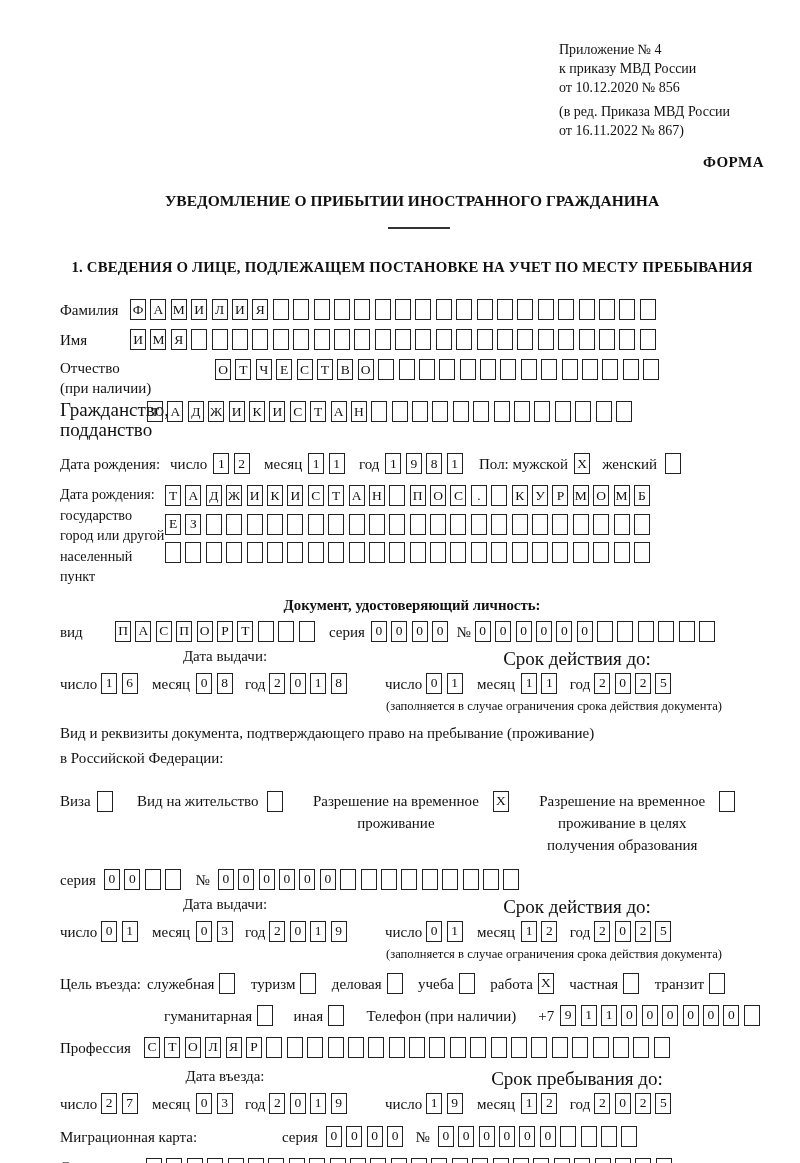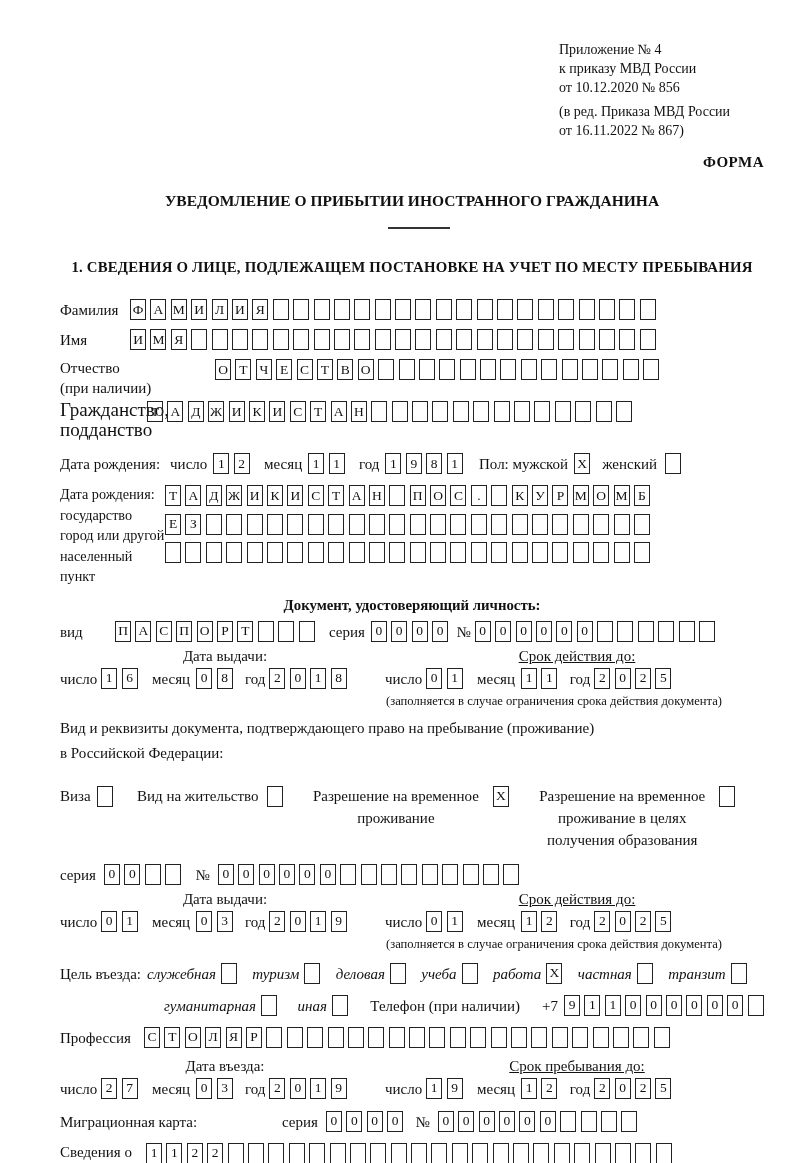--- a/index.html
+++ b/index.html
@@ -34,34 +34,34 @@
   .w70 { width:70px; } .w155 { width:155px; } .w87 { width:87px; } .w55 { width:55px; }
 
   .mr4 { margin-right:4px; } .mr6 { margin-right:6px; } .mr8 { margin-right:8px; }
   .mr10 { margin-right:10px; } .mr12 { margin-right:12px; }
   .sp20 { width:20px; flex:none; } .sp34 { width:34px; flex:none; }
 
   .doc-head { text-align:center; font-weight:bold; font-size:14.8px; margin-top:10px; }
 
   .date-heads { display:flex; margin-top:4px; }
   .date-heads .lh { width:330px; text-align:center; font-size:15px; }
-  .date-heads .rh { flex:1; text-align:center; font-size:15px;text-decoration:underline; }
+  .date-heads .rh { flex:1; text-align:center; font-size:19px; }
   .note-r { width:420px; margin-left:auto; text-align:center; font-size:12.6px; margin-top:3px; }
 
   .plain { font-size:15px; line-height:23px; margin-top:8px; }
 
   .permits { display:flex; align-items:flex-start; margin-top:20px; }
   .permit { display:flex; align-items:flex-start; flex:none; }
   .permit .txt { font-size:15px; line-height:22px; }
   .permit .txt.c { text-align:center; }
   .wt175 { width:178px; }
 
   .purpose-row2 { margin-left:104px; margin-top:8px; }
   .cbp { display:inline-flex; align-items:flex-start; margin-right:11px; }
-  .cbp .lbl { margin-right:5px;font-style:italic; }
+  .cbp .lbl { margin-right:5px; }
 
   .mblock { display:flex; margin-top:8px; }
   .mlabel { width:105px; flex:none; font-size:14.6px; line-height:21px; }
   .mrows .cells { display:flex; margin-bottom:6.5px; }
 
   .rep { display:flex; margin-top:8px; }
   .rep-label { width:86px; flex:none; font-size:15px; line-height:21.5px; }
   .rep-rows .cells { display:flex; margin-bottom:7px; }
 </style>
 </head>

